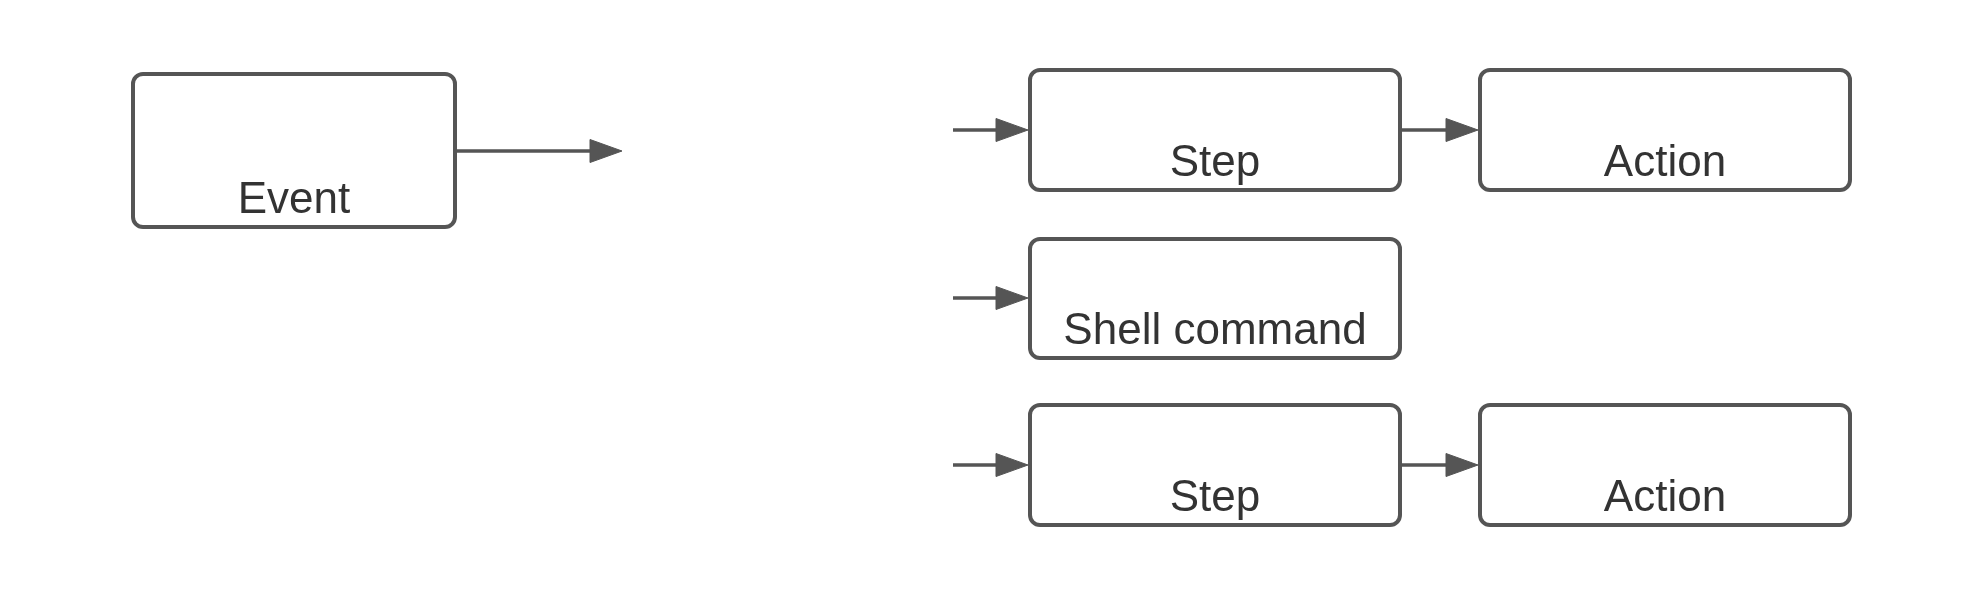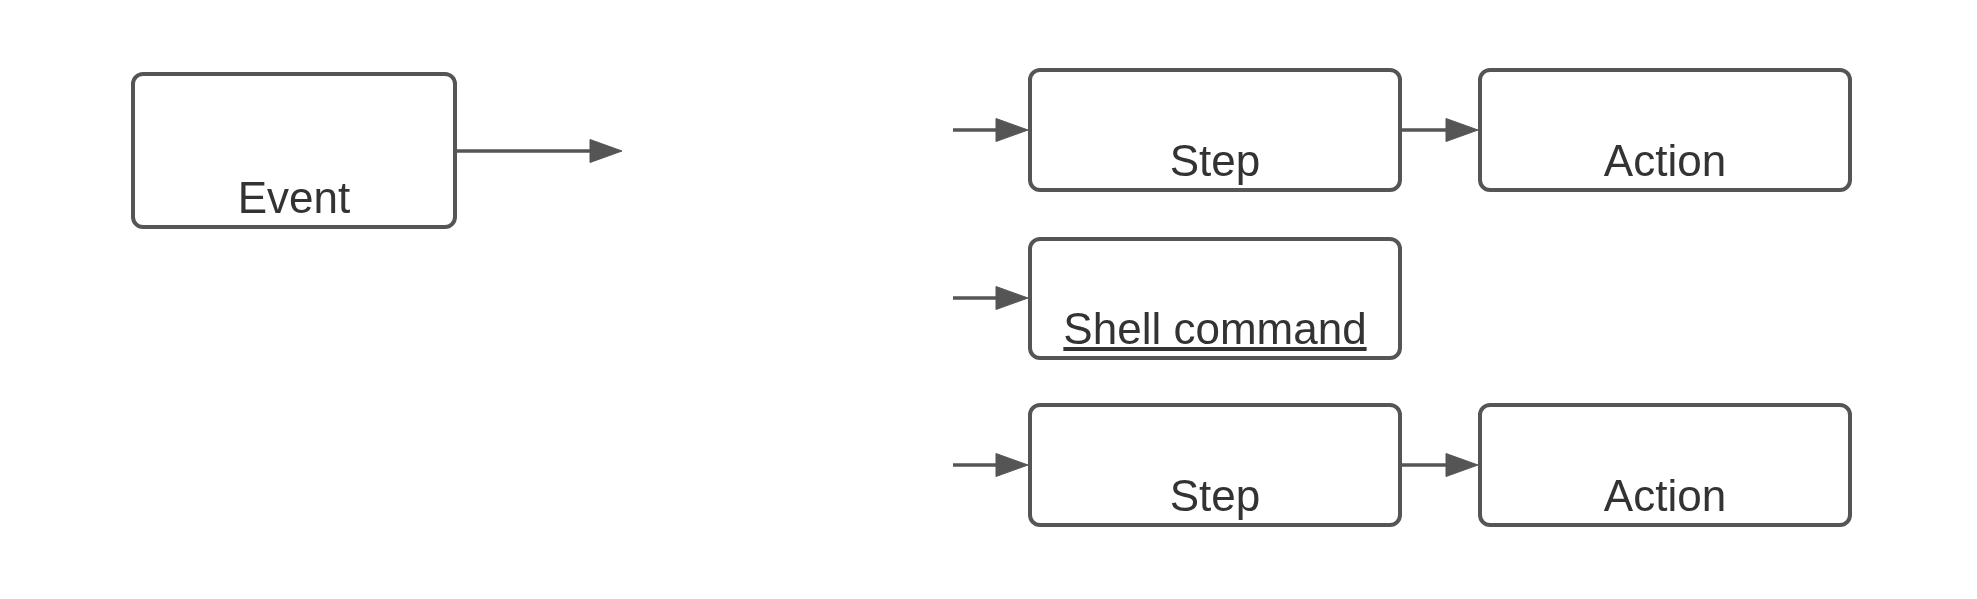--- a/index.html
+++ b/index.html
@@ -30,21 +30,21 @@
     color: #333333;
   }
   .node .label {
     display: block;
     white-space: nowrap;
   }
   #node-event    { left: 131px;  top: 72px;  width: 326px; height: 157px; }
   #node-job      { left: 622px;  top: 72px;  width: 331px; height: 453px; }
   #node-step-1   { left: 1028px; top: 68px;  width: 374px; height: 124px; }
   #node-action-1 { left: 1478px; top: 68px;  width: 374px; height: 124px; }
-  #node-shell    { left: 1028px; top: 237px; width: 374px; height: 123px; text-decoration: underline; }
+  #node-shell    { left: 1028px; top: 237px; width: 374px; height: 123px; }
   #node-step-2   { left: 1028px; top: 403px; width: 374px; height: 124px; }
   #node-action-2 { left: 1478px; top: 403px; width: 374px; height: 124px; }
   svg.arrow-layer {
     position: absolute;
     left: 0; top: 0;
     width: 1977px;
     height: 599px;
     pointer-events: none;
   }
   svg.arrow-layer line    { stroke: #555555; stroke-width: 3.5px; }

